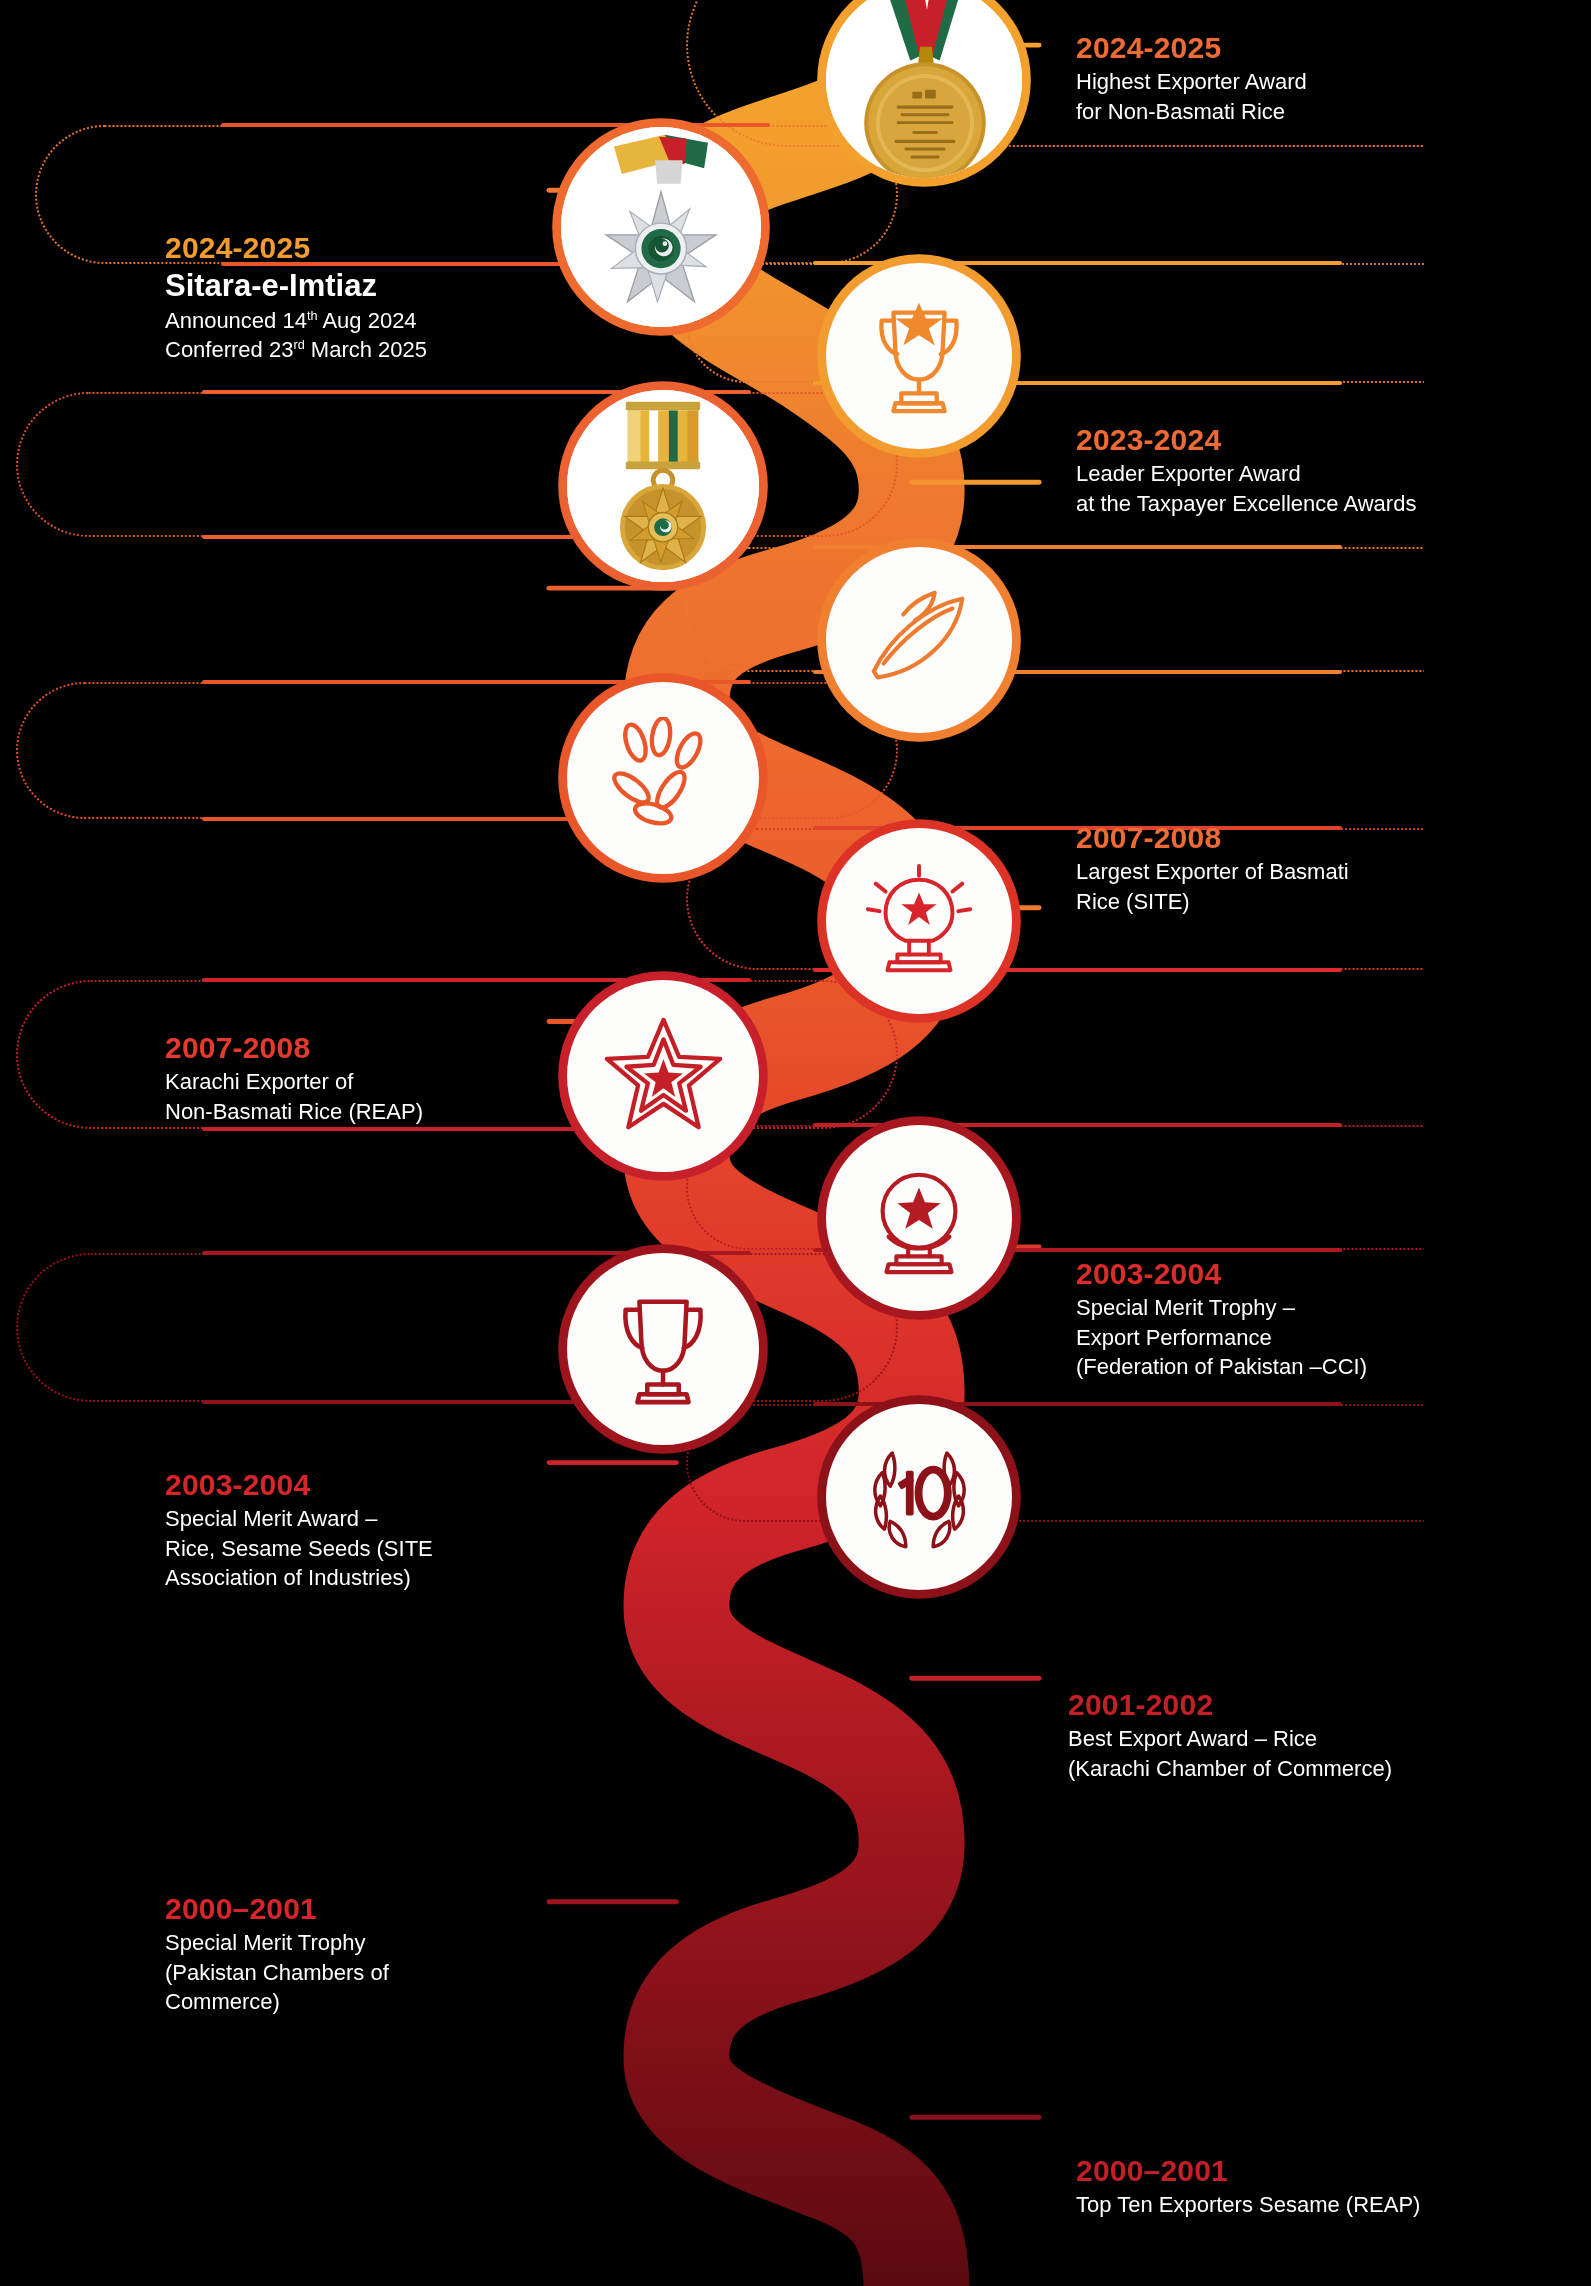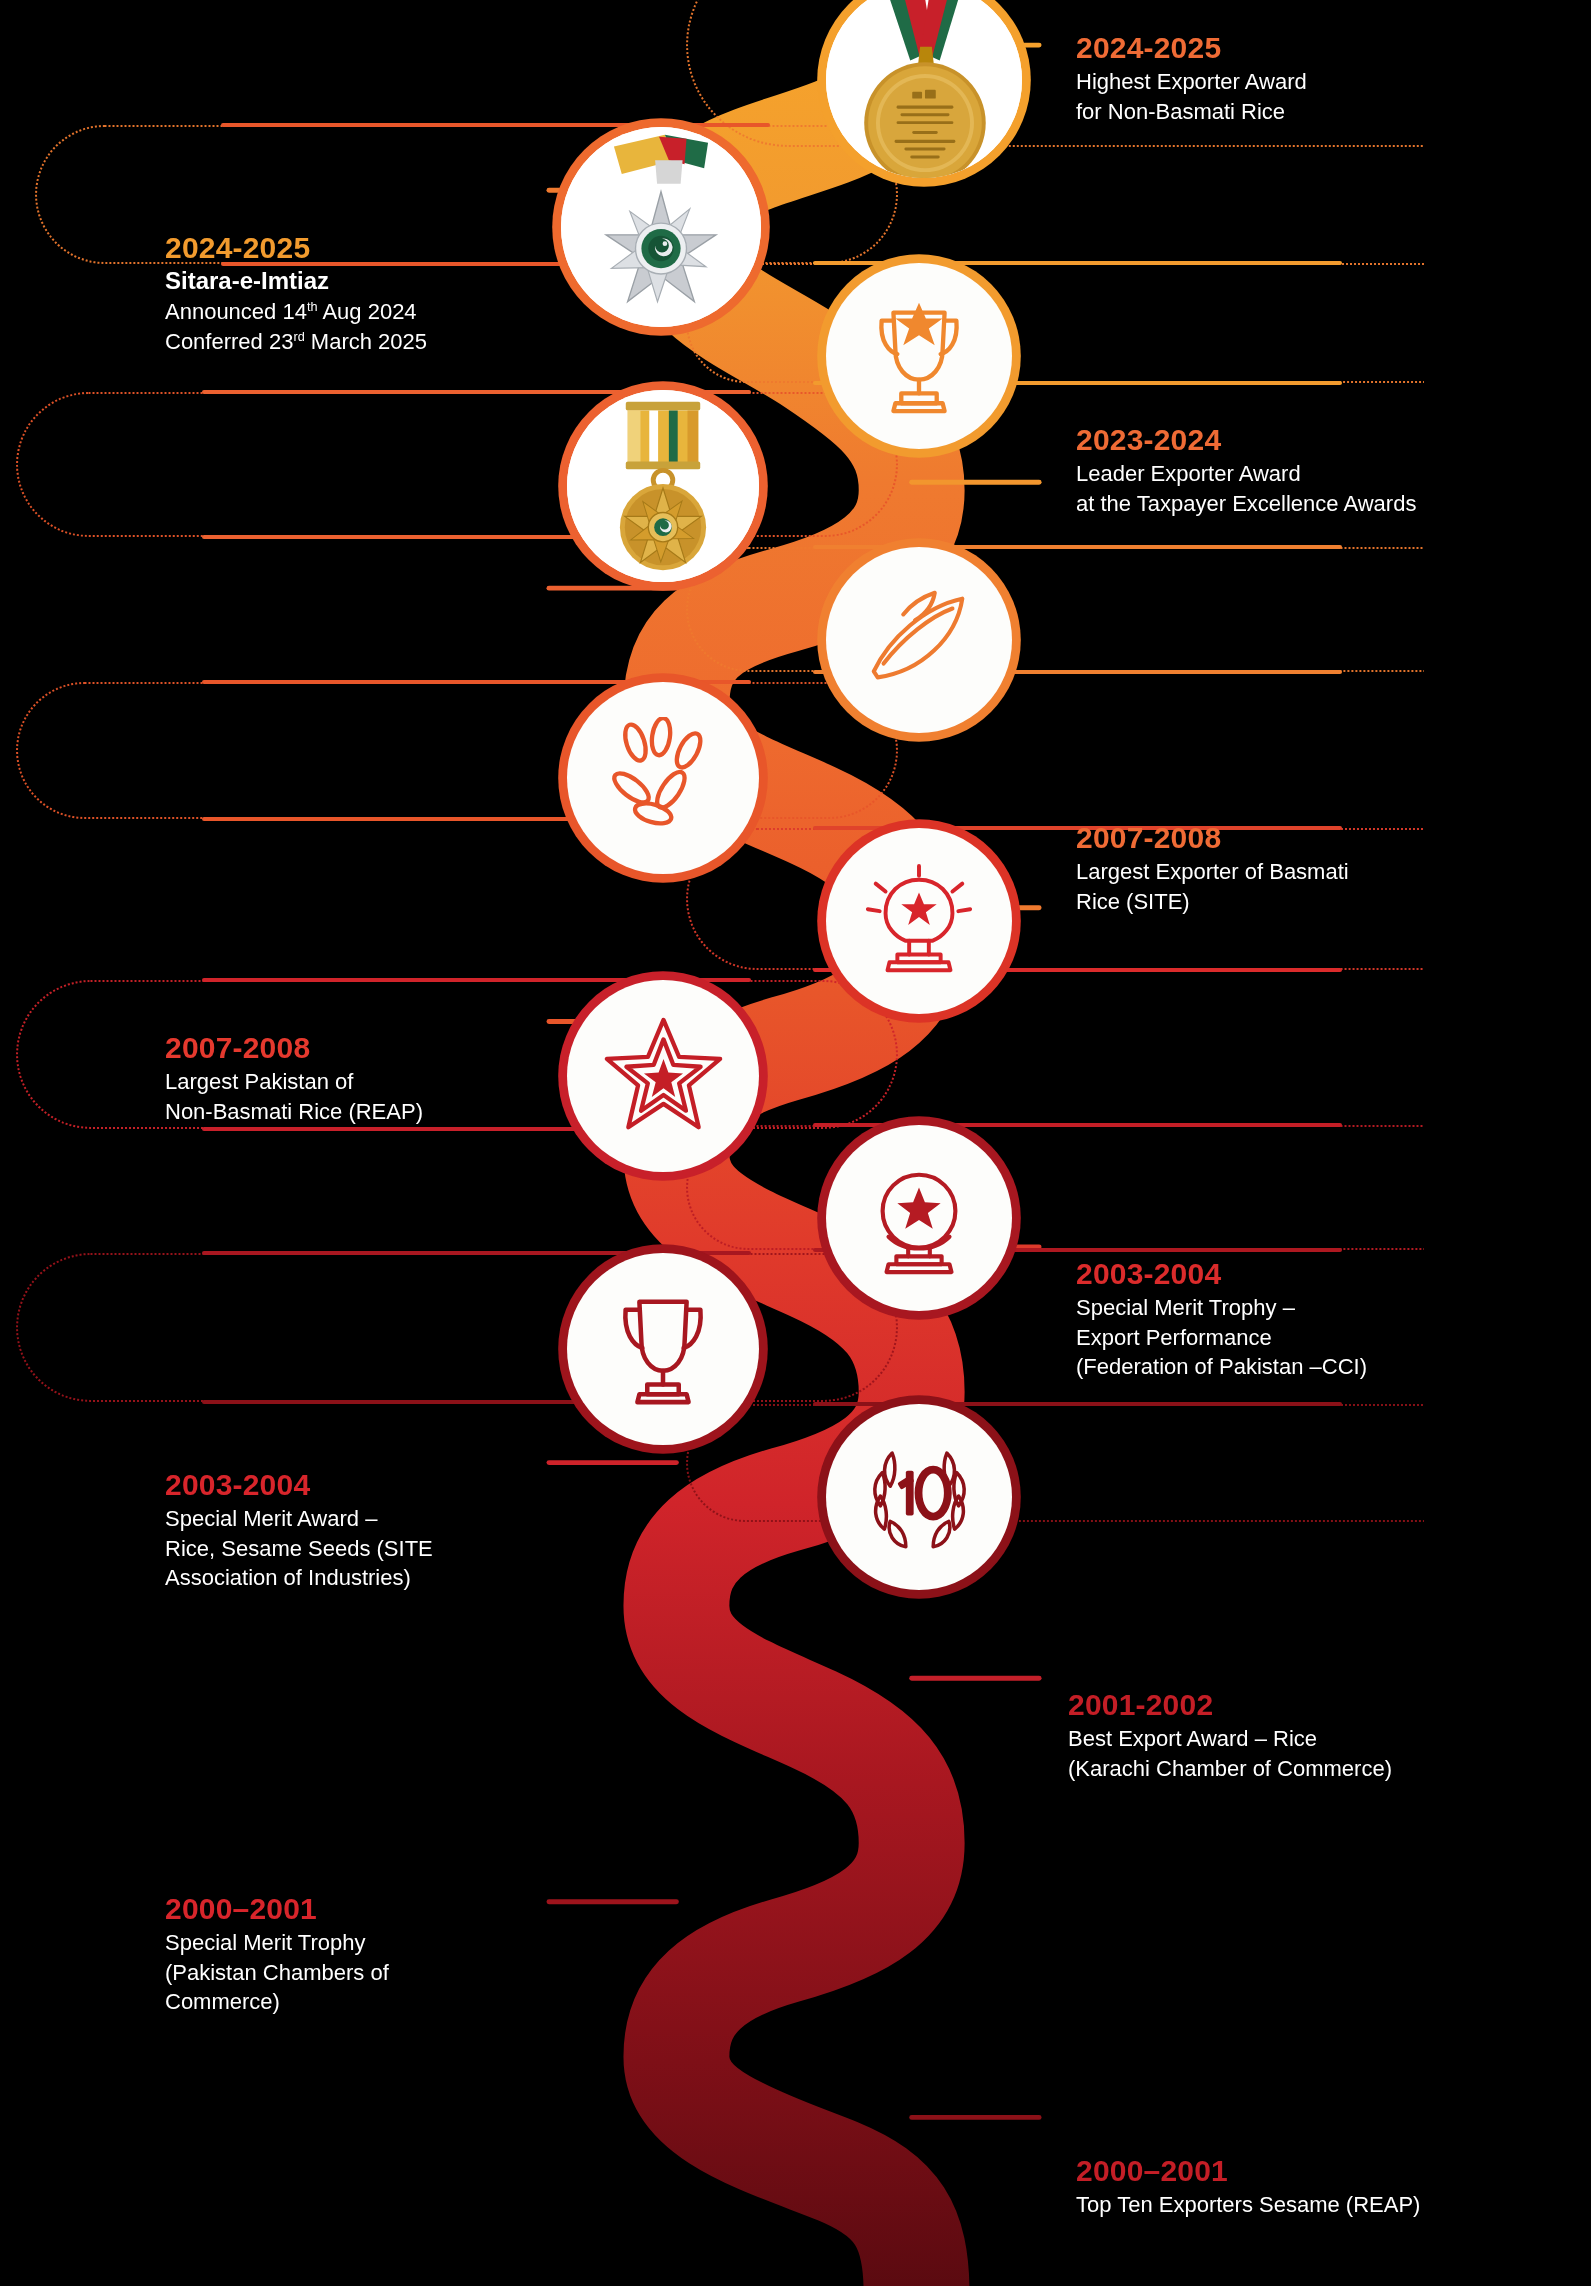--- a/index.html
+++ b/index.html
@@ -49,21 +49,21 @@
   .tblock .yr {
     font-weight: 700;
     font-size: 30px;
     letter-spacing: 0.2px;
     line-height: 1.12;
     margin-bottom: 2.9px;
     white-space: nowrap;
   }
   .tblock .sub {
     font-weight: 700;
-    font-size: 24px;
+    font-size: 31px;
     color: #ffffff;
     line-height: 1.2;
     margin-bottom: 1px;
     white-space: nowrap;
   }
   .tblock .ln {
     font-weight: 400;
     font-size: 22px;
     color: #ffffff;
     line-height: 1.33;
@@ -458,21 +458,21 @@
 
 
   <div class="tblock right" style="left:1076px; top:821px;">
     <div class="yr" style="color:#EF6B35;">2007-2008</div>
     <div class="ln">Largest Exporter of Basmati</div>
     <div class="ln">Rice (SITE)</div>
   </div>
 
   <div class="tblock left" style="left:165px; top:1031px;">
     <div class="yr" style="color:#E5392E;">2007-2008</div>
-    <div class="ln">Largest Pakistan of</div>
+    <div class="ln">Karachi Exporter of</div>
     <div class="ln">Non-Basmati Rice (REAP)</div>
   </div>
 
   <div class="tblock right" style="left:1076px; top:1257px;">
     <div class="yr" style="color:#DB2B2B;">2003-2004</div>
     <div class="ln">Special Merit Trophy –</div>
     <div class="ln">Export Performance</div>
     <div class="ln">(Federation of Pakistan –CCI)</div>
   </div>
 

